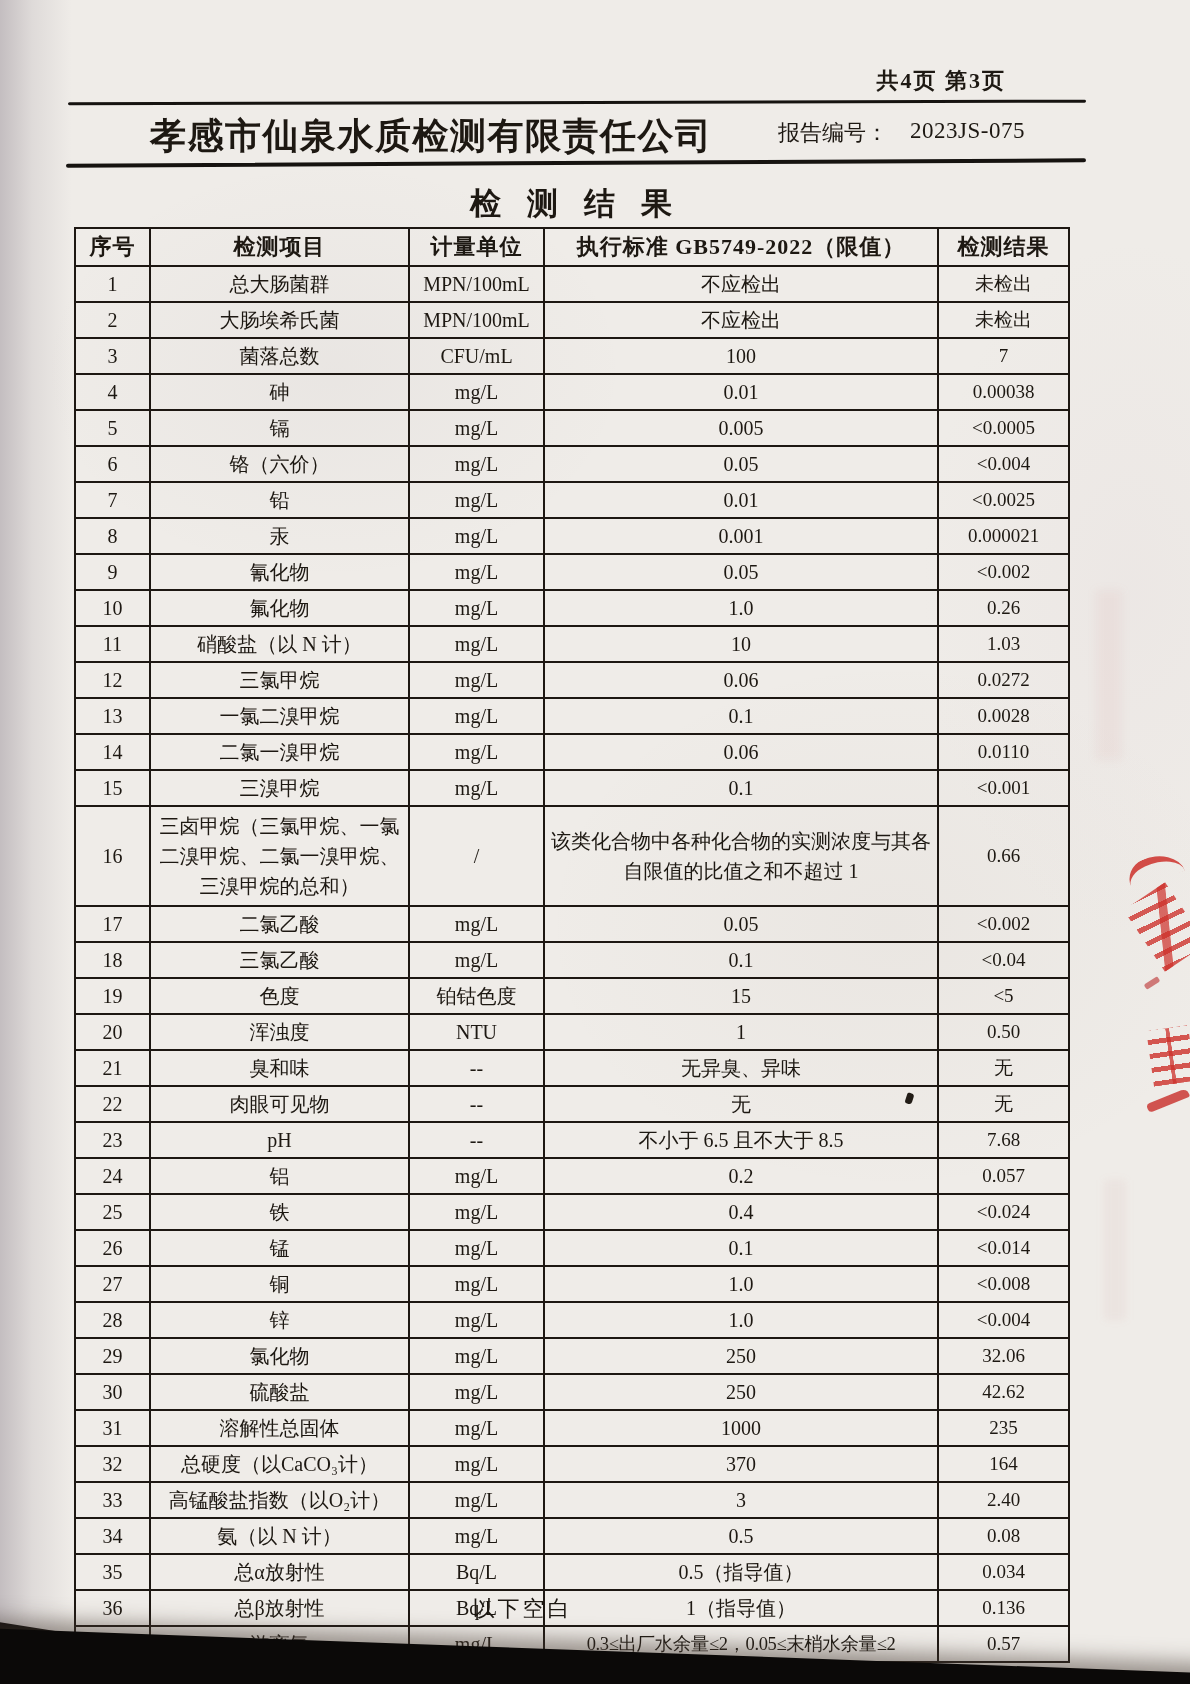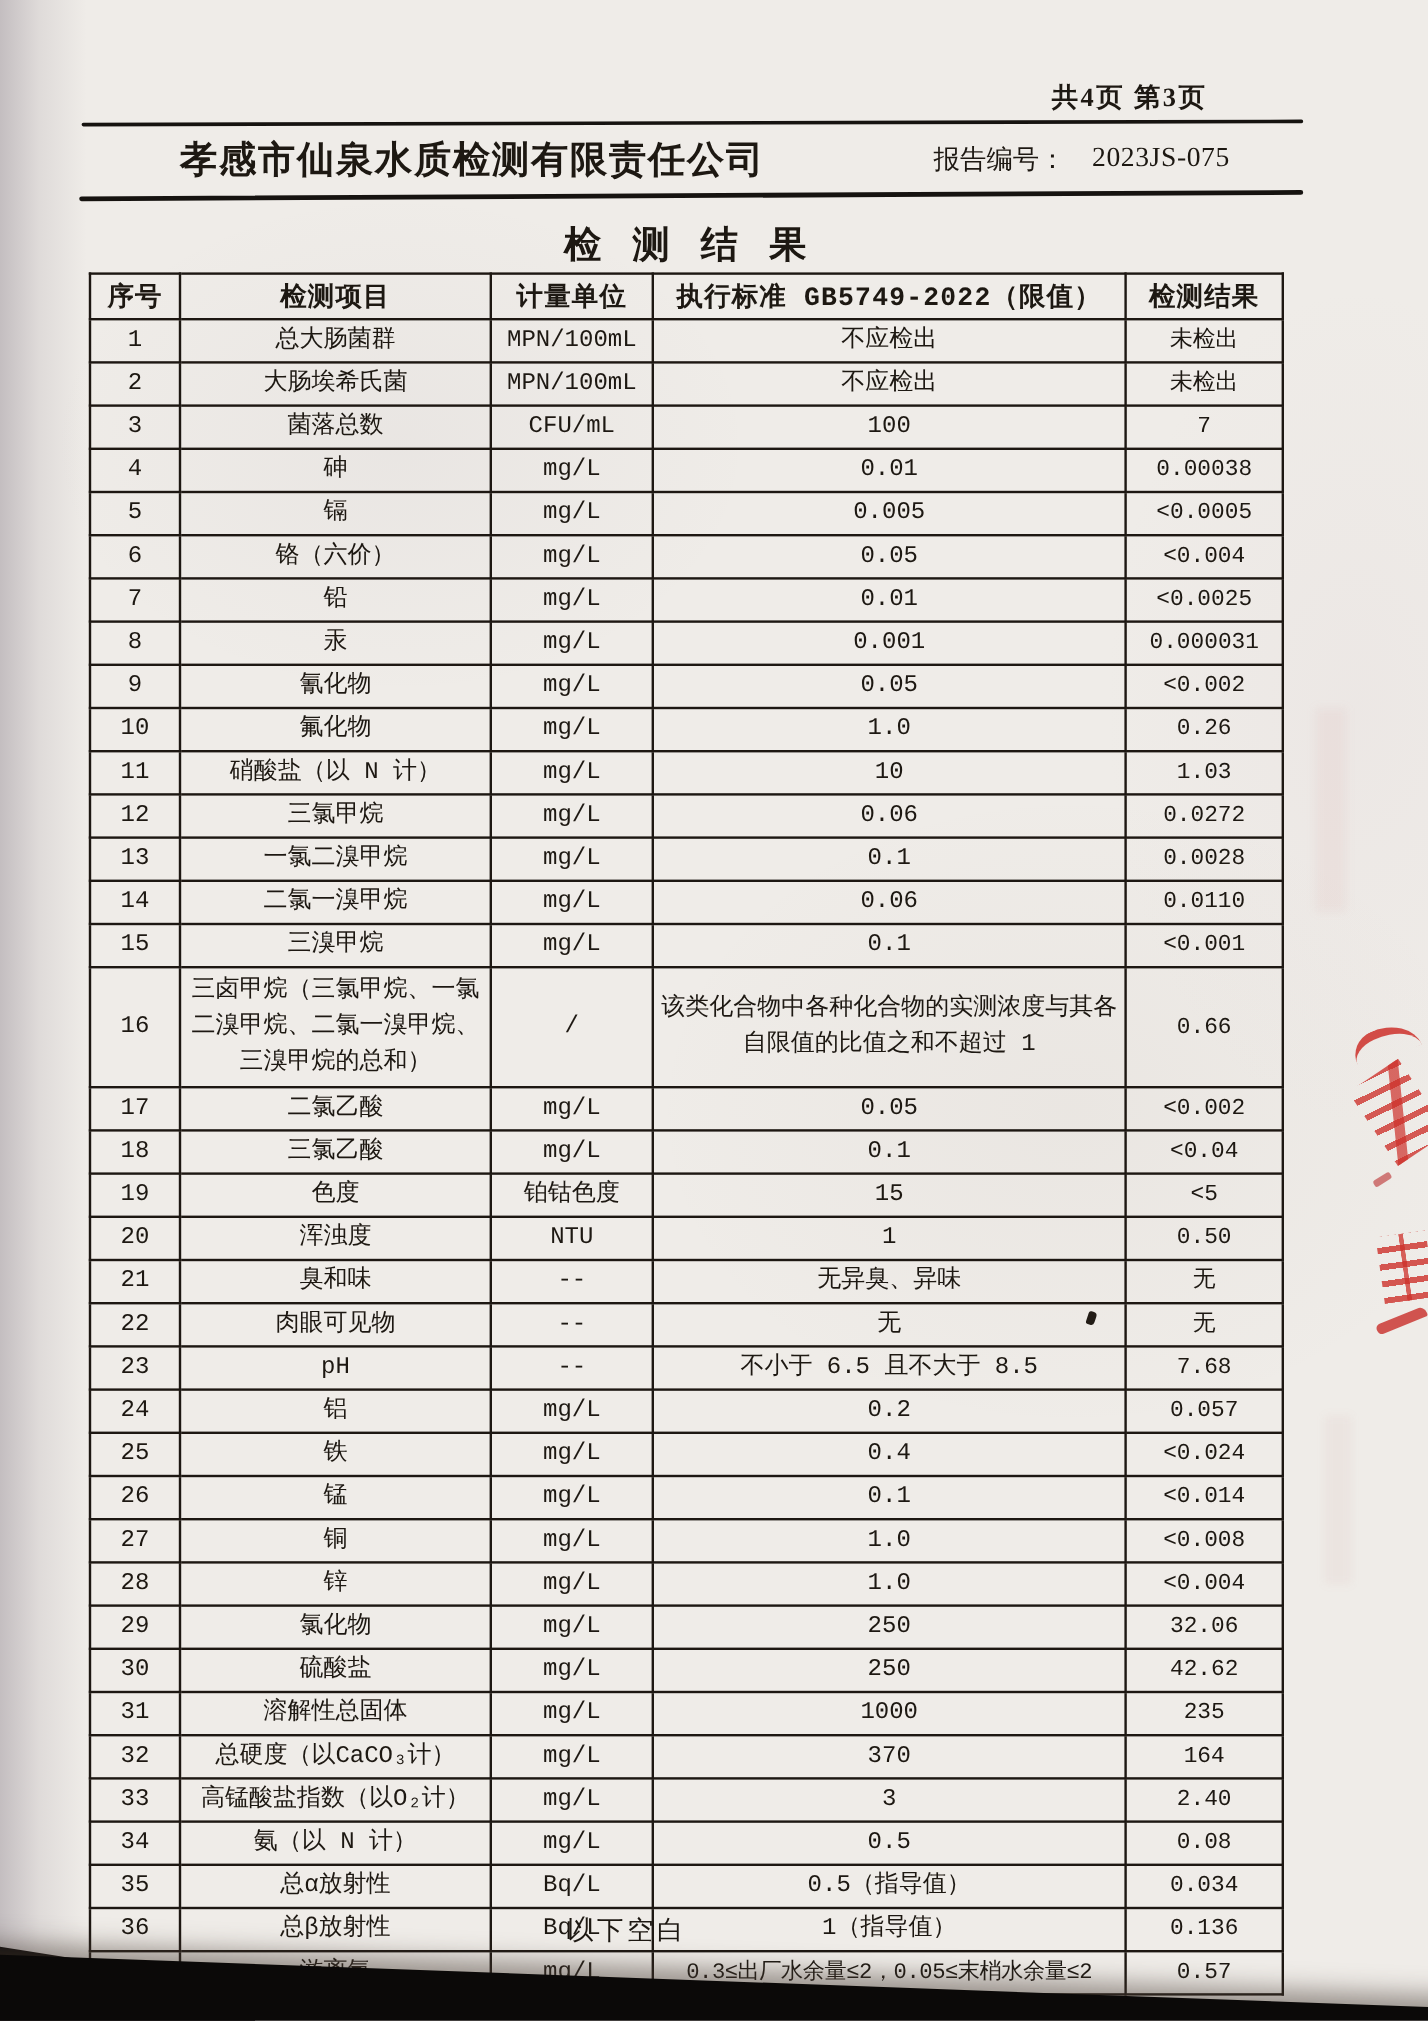--- a/index.html
+++ b/index.html
@@ -18,31 +18,31 @@
   .bottom-black{position:absolute;left:-90px;top:1652px;width:1440px;height:130px;
     background:#0b0908;transform:rotate(2.1deg);
     box-shadow:0 -10px 20px rgba(70,58,50,0.5);}
   .corner-black{position:absolute;left:-40px;top:1616px;width:260px;height:90px;
     background:#0b0908;transform:rotate(9deg);transform-origin:left top;}
 
   .page-info{position:absolute;top:66px;left:690px;width:316px;text-align:right;
     font-size:22px;font-weight:bold;letter-spacing:2px;}
   .rule-top{position:absolute;top:101px;left:68px;width:1018px;height:3px;background:#161310;
     border-radius:2px;transform:rotate(-0.15deg);}
-  .company{position:absolute;top:112px;left:150px;font-size:31px;font-weight:bold;
+  .company{position:absolute;top:112px;left:150px;font-size:36px;font-weight:bold;
     font-family:Liberation Mono, monospace;letter-spacing:1.5px;}
   .report-line{position:absolute;top:118px;left:778px;font-size:22px;display:flex;gap:22px;}
   .report-num{font-size:23px;letter-spacing:0.5px;}
   .rule-bottom{position:absolute;top:161px;left:66px;width:1020px;height:4px;background:#161310;
     border-radius:2px;transform:rotate(-0.3deg);}
   .doc-title{position:absolute;top:183px;left:74px;width:994px;text-align:center;
     font-size:31px;font-weight:bold;font-family:"Liberation Sans","DejaVu Sans",sans-serif;
     letter-spacing:26px;text-indent:26px;}
 
-  .tbl-wrap{position:absolute;top:227px;left:74px;width:1002px;font-family:Liberation Mono, monospace;}
+  .tbl-wrap{position:absolute;top:227px;left:74px;width:1002px;}
   table{border-collapse:collapse;width:994px;table-layout:fixed;}
   th,td{border:2px solid #1d1712;text-align:center;vertical-align:middle;
     padding:1px 5px;overflow:hidden;}
   th{height:34px;font-size:22px;font-weight:600;letter-spacing:1px;}
   td{height:32px;font-size:20px;line-height:1.32;}
   .c-no{font-size:20px;}
   .c-unit{font-size:20px;}
   .c-limit{font-size:20px;}
   .c-result{font-size:19px;}
   tr.r16 td{line-height:1.5;padding:4px 5px;}
@@ -160,21 +160,21 @@
           <td class="c-item">铅</td>
           <td class="c-unit">mg/L</td>
           <td class="c-limit">0.01</td>
           <td class="c-result">&lt;0.0025</td>
         </tr>
         <tr>
           <td class="c-no">8</td>
           <td class="c-item">汞</td>
           <td class="c-unit">mg/L</td>
           <td class="c-limit">0.001</td>
-          <td class="c-result">0.000031</td>
+          <td class="c-result">0.000021</td>
         </tr>
         <tr>
           <td class="c-no">9</td>
           <td class="c-item">氰化物</td>
           <td class="c-unit">mg/L</td>
           <td class="c-limit">0.05</td>
           <td class="c-result">&lt;0.002</td>
         </tr>
         <tr>
           <td class="c-no">10</td>

